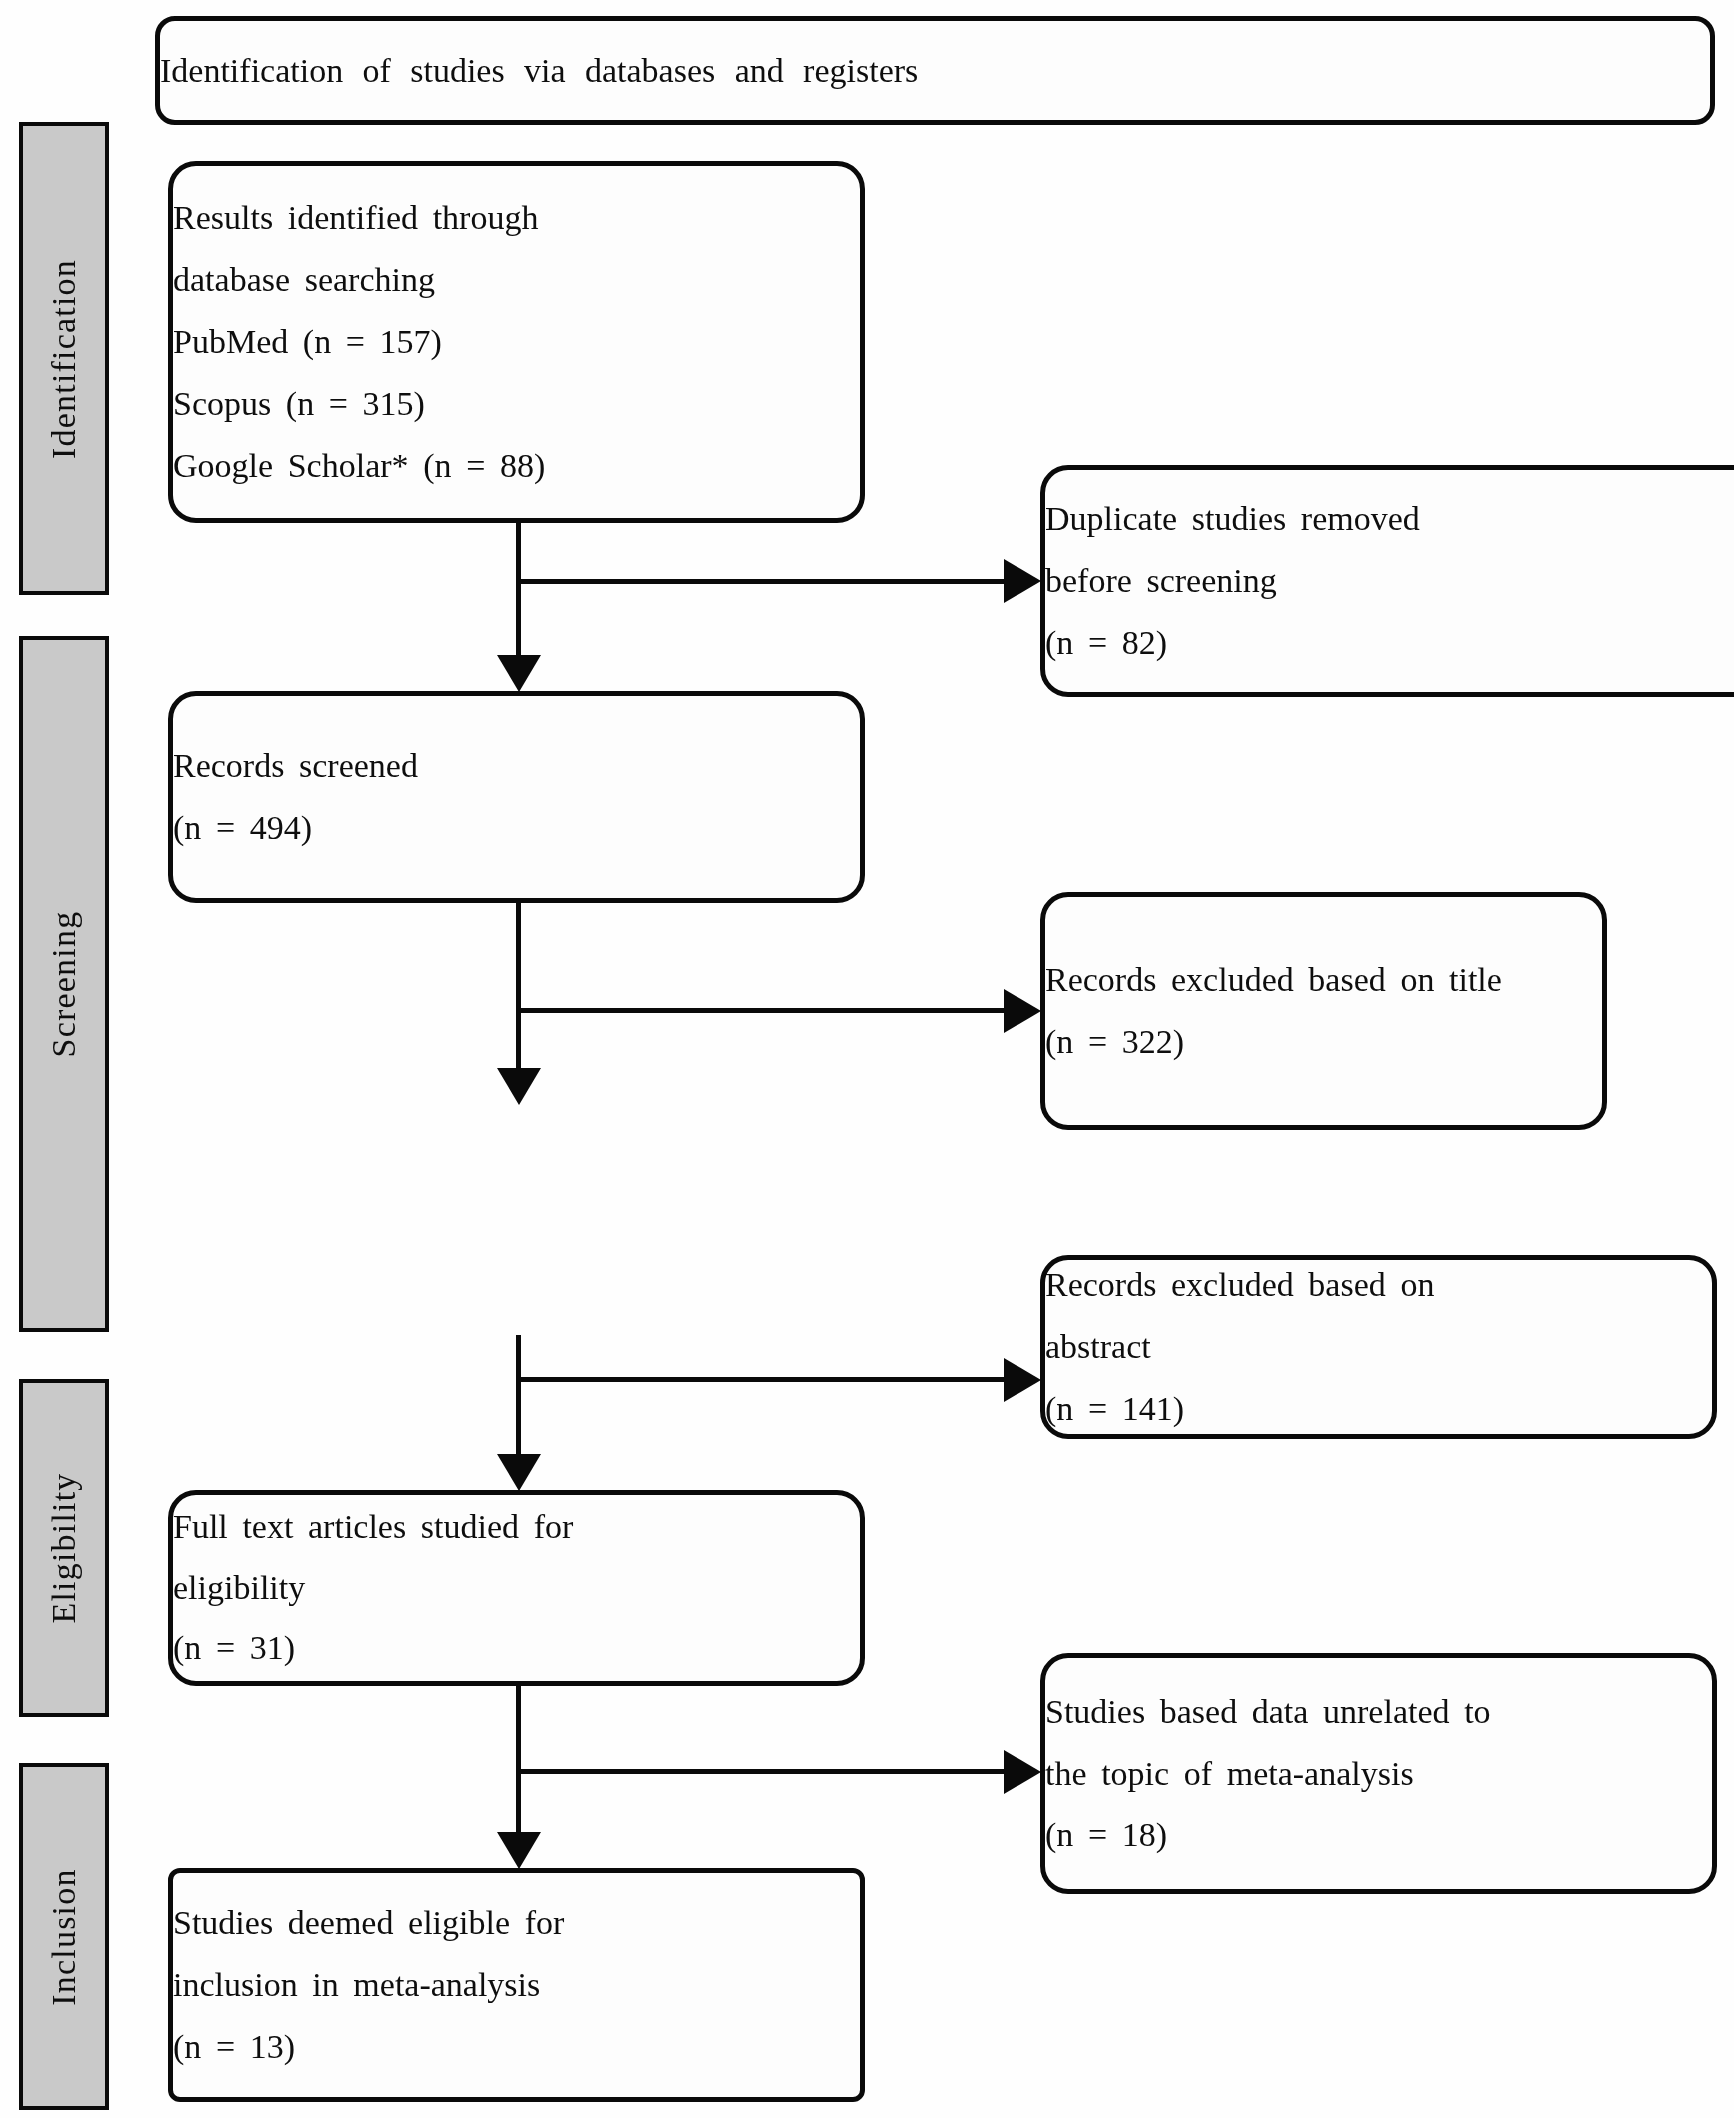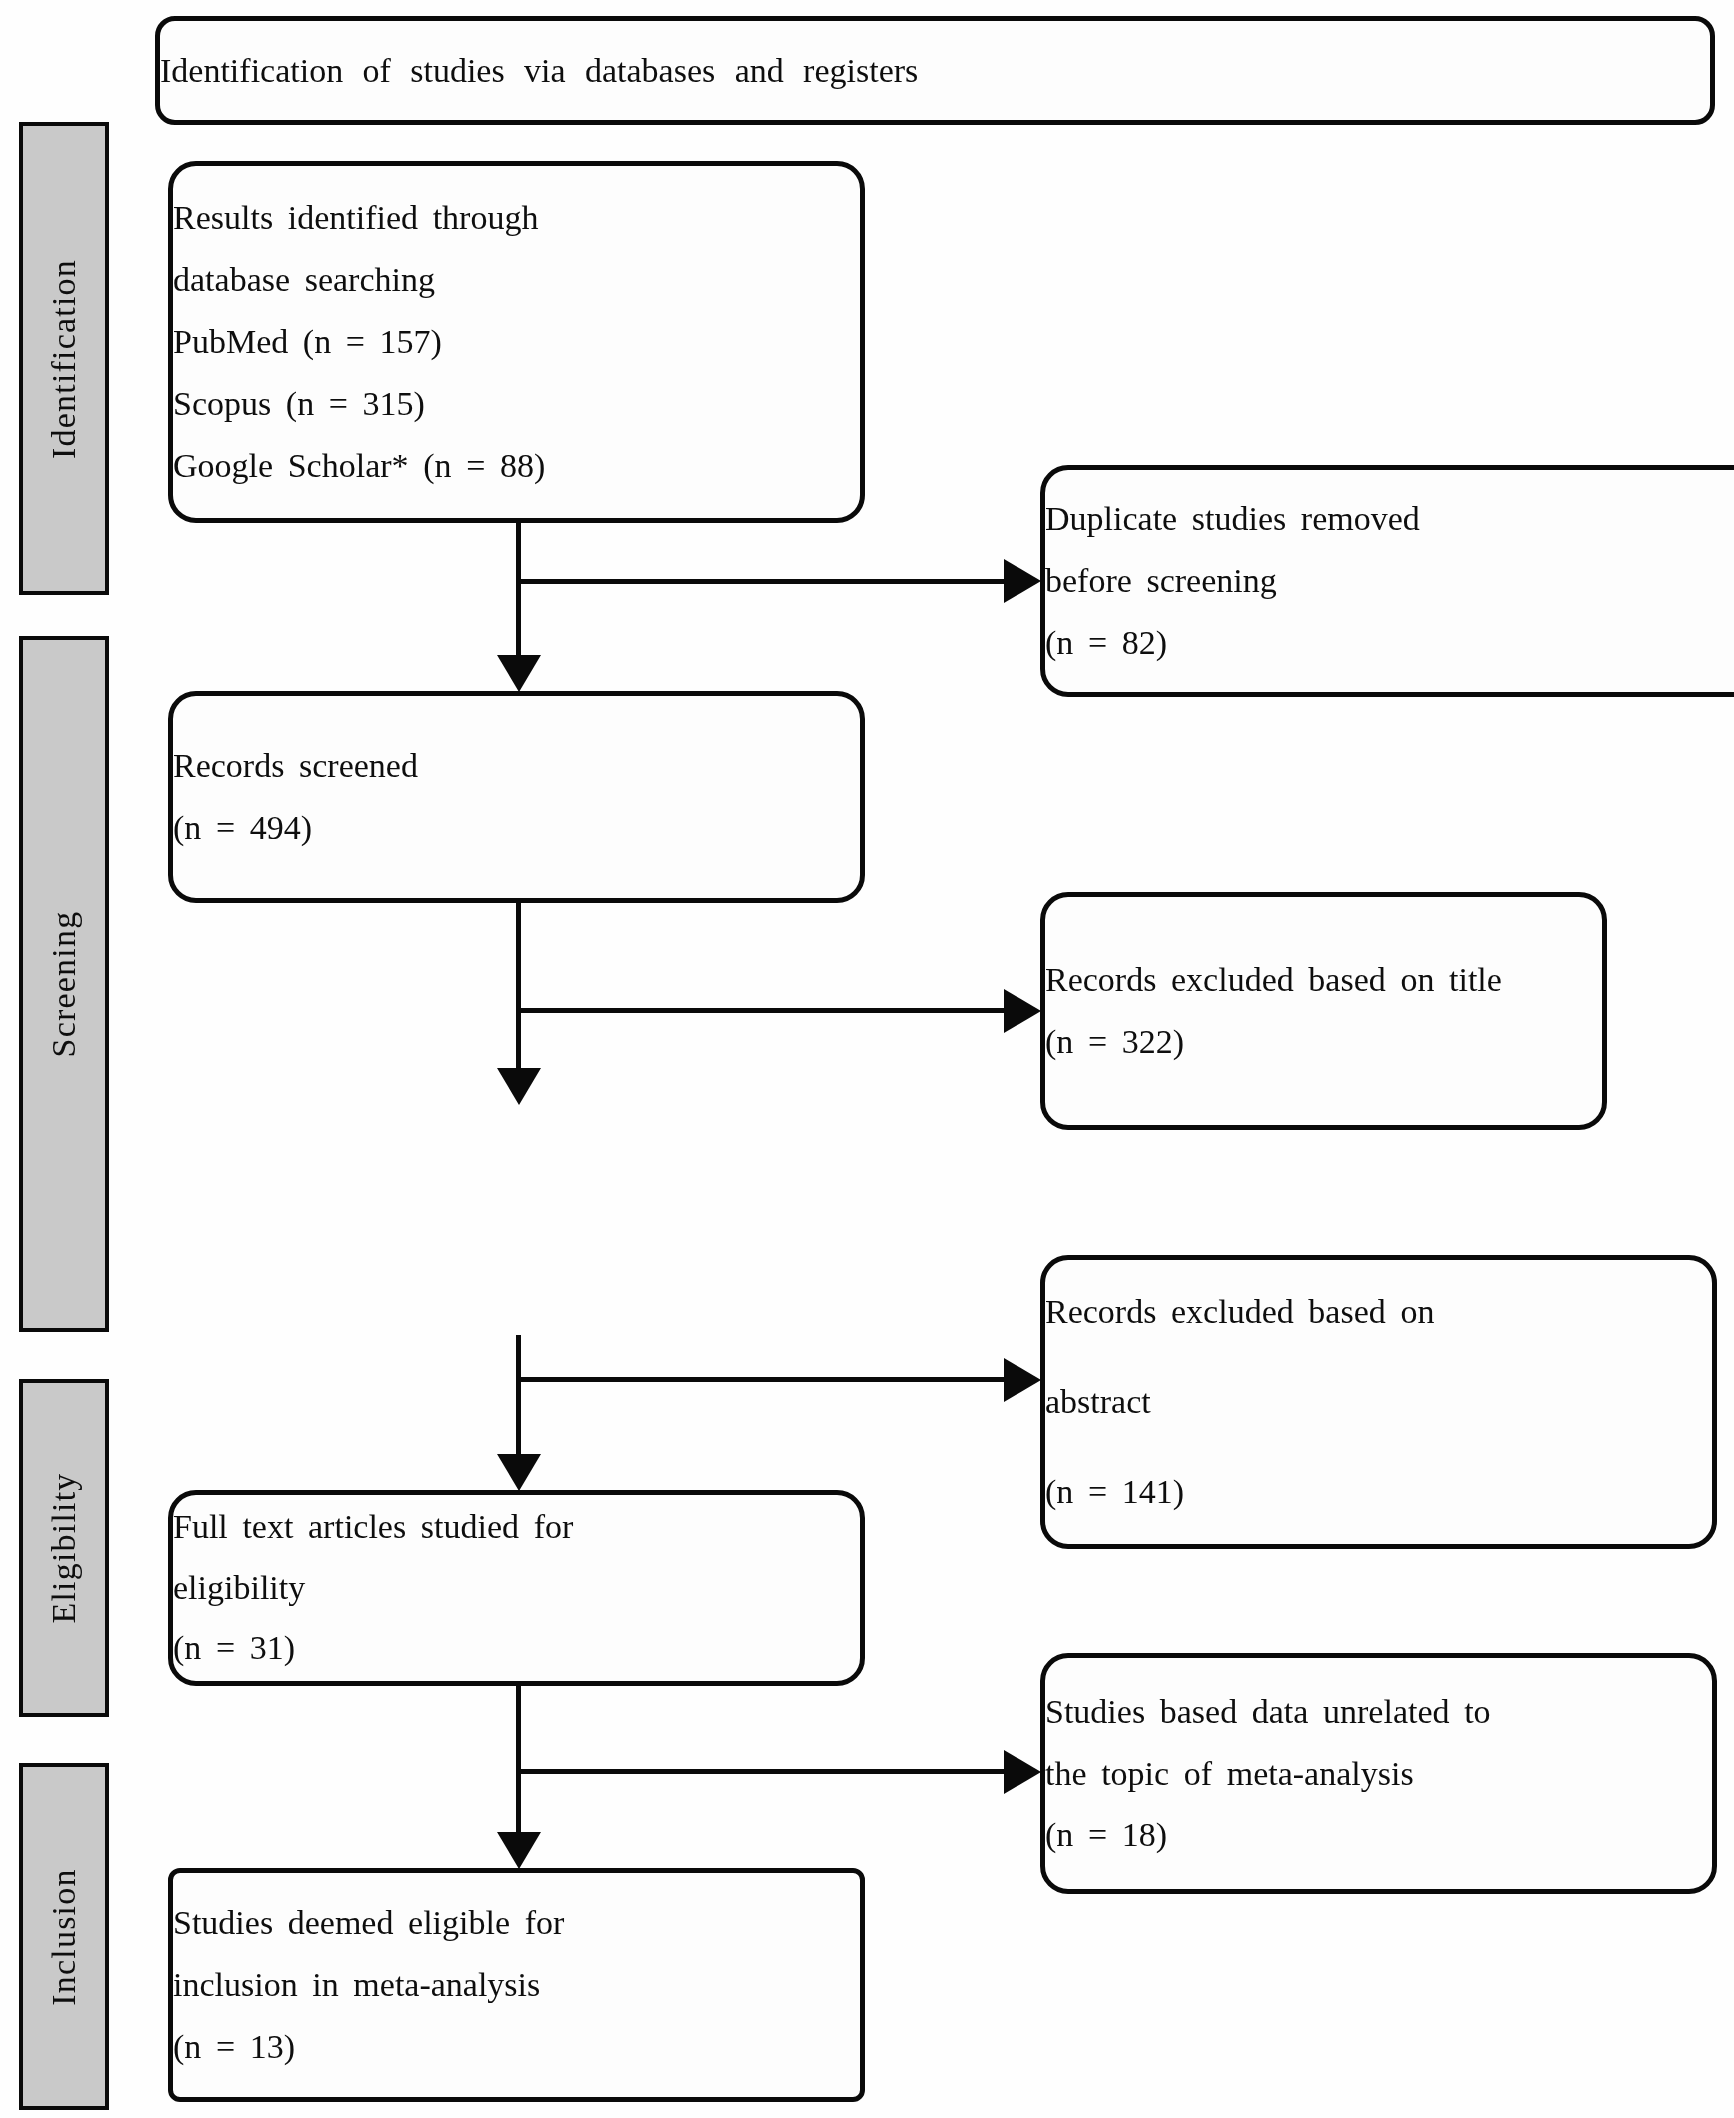--- a/index.html
+++ b/index.html
@@ -131,21 +131,21 @@
     <div>Duplicate studies removed</div>
     <div>before screening</div>
     <div>(n = 82)</div>
   </div>
 
   <div class="flowbox" style="left:1040px; top:892px; width:567px; height:238px;">
     <div>Records excluded based on title</div>
     <div>(n = 322)</div>
   </div>
 
-  <div class="flowbox" style="left:1040px; top:1255px; width:677px; height:294px;gap:28px;">
+  <div class="flowbox" style="left:1040px; top:1255px; width:677px; height:184px;">
     <div>Records excluded based on</div>
     <div>abstract</div>
     <div>(n = 141)</div>
   </div>
 
   <div class="flowbox" style="left:1040px; top:1653px; width:677px; height:241px;">
     <div>Studies based data unrelated to</div>
     <div>the topic of meta-analysis</div>
     <div>(n = 18)</div>
   </div>

